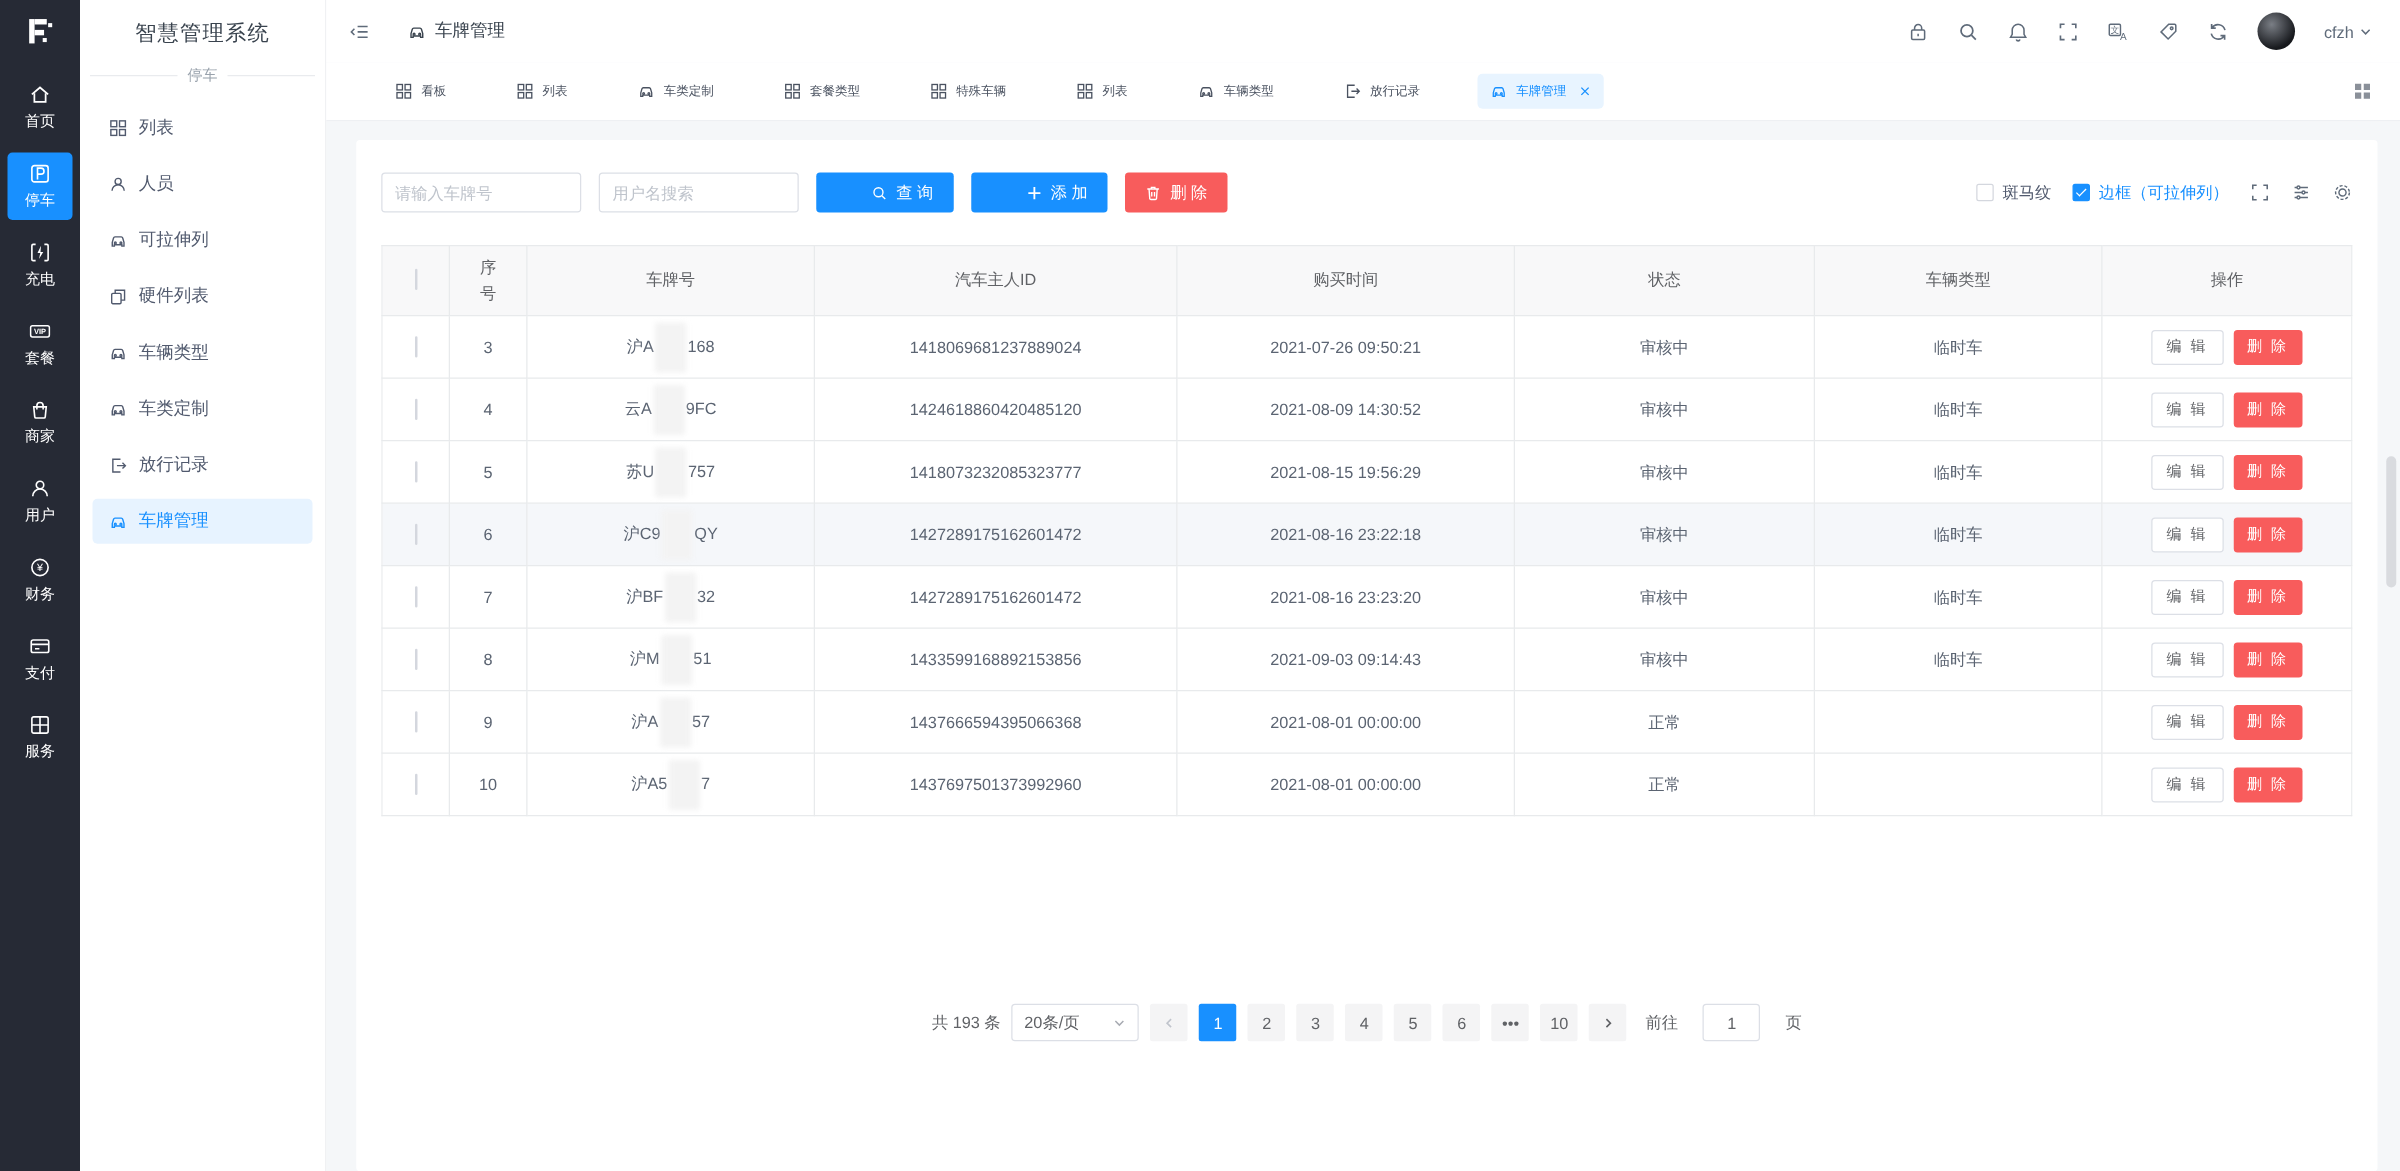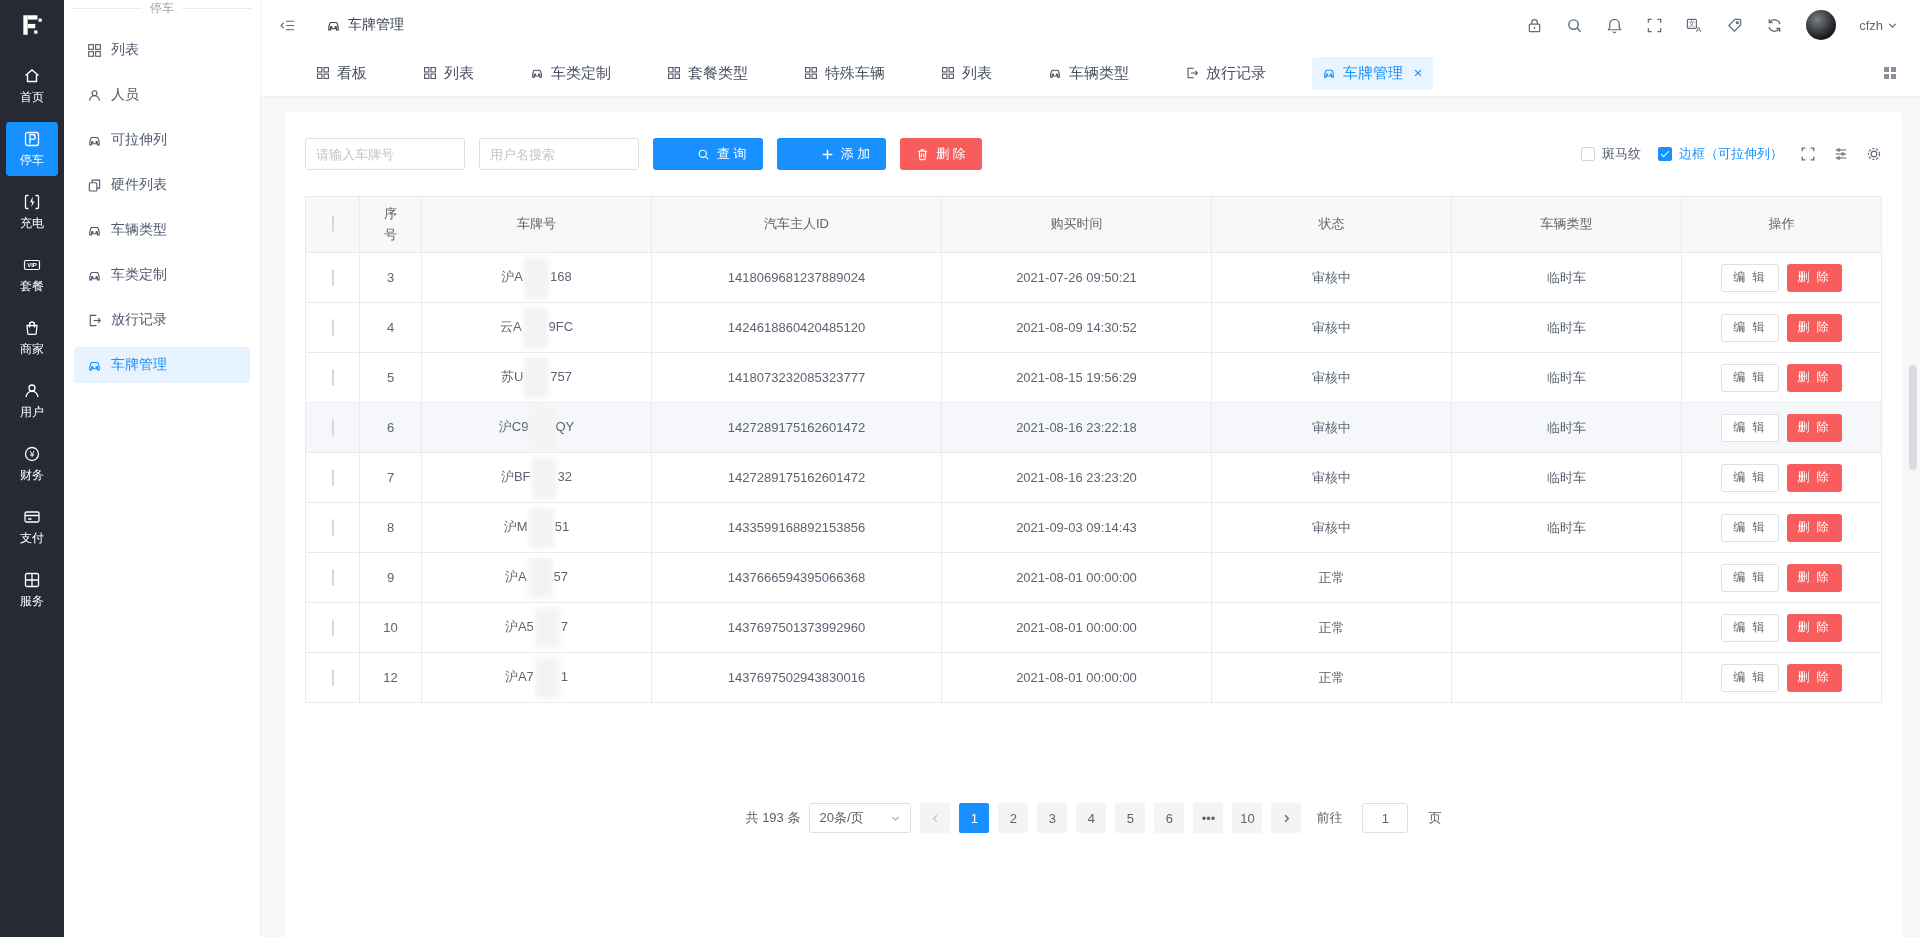--- a/index.html
+++ b/index.html
@@ -31,21 +31,21 @@
   .topbar .ic { width:17px; height:17px; color:#5f6b7a; cursor:pointer; }
   .breadcrumb { display:flex; align-items:center; gap:7px; color:#39434e; font-size:14px; }
   .breadcrumb .ic { width:15px; height:15px; color:#39434e; }
   .topbar-right { margin-left:auto; display:flex; align-items:center; gap:23px; }
   .avatar { width:30px; height:30px; border-radius:50%; background:radial-gradient(circle at 38% 32%, #7a7e85, #17191d 70%); flex-shrink:0; cursor:pointer; }
   .username { display:flex; align-items:center; gap:4px; color:#5f6b7a; font-size:13px; cursor:pointer; }
   .username .ic { width:11px; height:11px; }
 
   
   .tabbar { background:#fff; border-bottom:1px solid #eef0f3; display:flex; align-items:center; height:47px; padding-left:45px; gap:36px; flex-shrink:0; position:relative; }
-  .tab { display:flex; align-items:center; gap:7px; font-size:15px; color:#4a5260; padding:7px 10px; border-radius:4px; cursor:pointer; white-space:nowrap; }
+  .tab { display:flex; align-items:center; gap:7px; font-size:10px; color:#4a5260; padding:7px 10px; border-radius:4px; cursor:pointer; white-space:nowrap; }
   .tab .ic { width:14px; height:14px; }
   .tab.active { background:#e8f4ff; color:#1890ff; }
   .tab .tab-close { width:10px; height:10px; margin-left:3px; }
   .tabbar-extra { position:absolute; right:22px; top:50%; transform:translateY(-50%); width:16px; height:16px; color:#8a9099; cursor:pointer; }
 
   
   .content { flex:1; padding:15px 18px 0 24px; overflow:hidden; }
   .card { background:#fff; border-radius:3px; height:100%; padding:20px 20px 0; display:flex; flex-direction:column; }
 
   .toolbar { display:flex; align-items:center; gap:14px; margin:6px 0 26px; }
@@ -187,20 +187,21 @@
             <rect x="2.5" y="2.5" width="13" height="13" rx="1.5"></rect>
             <path d="M9 2.5v13M2.5 9h13"></path>
           </svg>
         </span>
         <span>服务</span>
       </div>
     </div>
 </div>
 
 <div class="submenu">
+  <div class="submenu-title">智慧管理系统</div>
   <div class="section-divider">
     <span class="line"></span>
     <span>停车</span>
     <span class="line"></span>
   </div>
   <div>
       <div class="submenu-item">
         <span class="ic" style="height: 15px; width: 15px;">
           <svg viewBox="0 0 16 16" fill="none" stroke="currentColor" stroke-width="1.2">
             <rect x="1.8" y="1.8" width="5" height="5"></rect>
@@ -630,30 +631,20 @@
               <tr>
                 <td><span class="cb"></span></td>
                 <td>10</td>
                 <td><span>沪A5</span><span class="redact"></span><span>7</span></td>
                 <td>1437697501373992960</td>
                 <td>2021-08-01 00:00:00</td>
                 <td>正常</td>
                 <td></td>
                 <td><button class="mini-btn mini-edit">编 辑</button><button class="mini-btn mini-del">删 除</button></td>
               </tr>
-              <tr>
-                <td><span class="cb"></span></td>
-                <td>12</td>
-                <td><span>沪A7</span><span class="redact"></span><span>1</span></td>
-                <td>1437697502943830016</td>
-                <td>2021-08-01 00:00:00</td>
-                <td>正常</td>
-                <td></td>
-                <td><button class="mini-btn mini-edit">编 辑</button><button class="mini-btn mini-del">删 除</button></td>
-              </tr>
             </tbody>
         </table>
       </div>
 
       <div class="pagination">
         <span>共 193 条</span>
         <span class="pg-select">
           <span>20条/页</span>
           <span class="ic">
               <svg viewBox="0 0 12 12" fill="none" stroke="currentColor" stroke-width="1.3">

